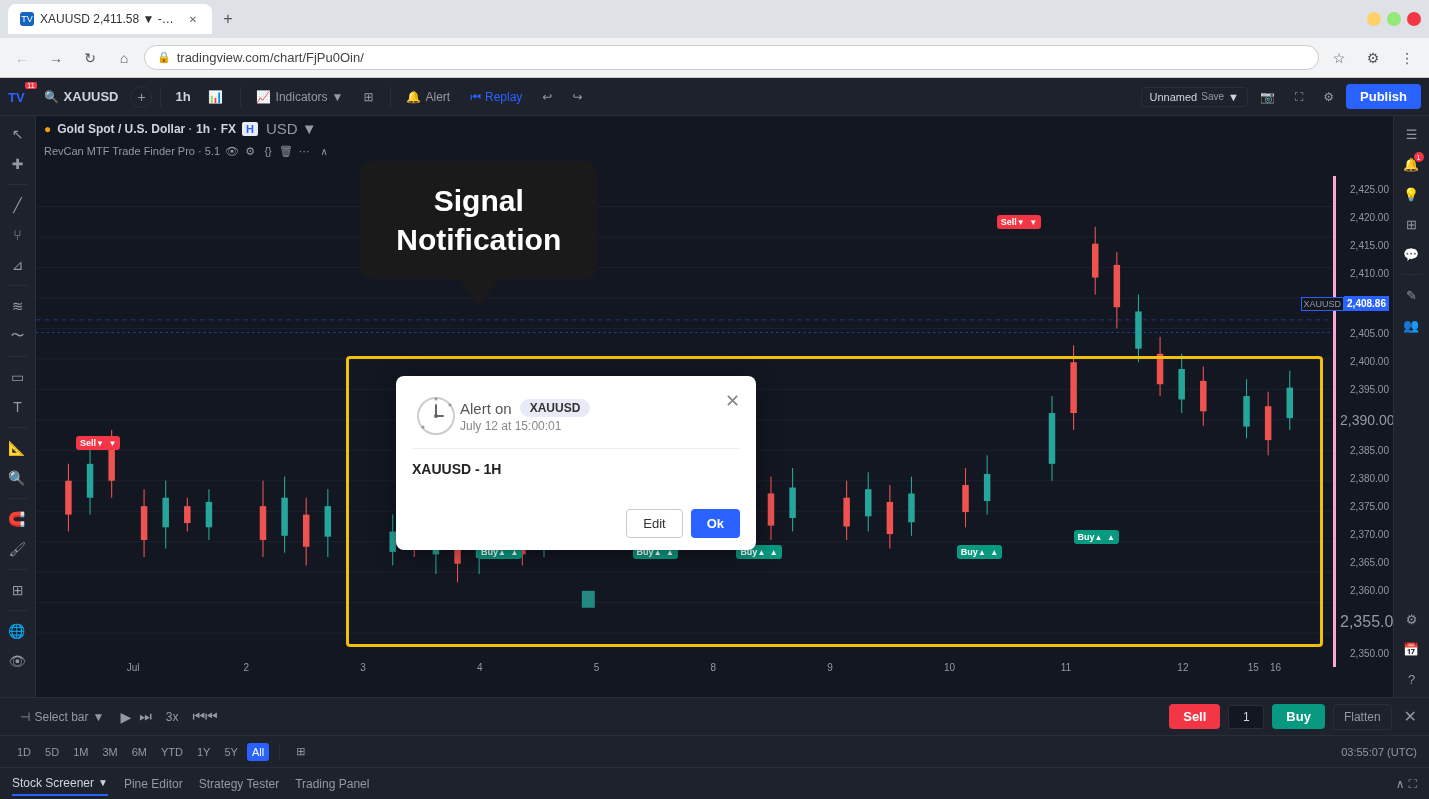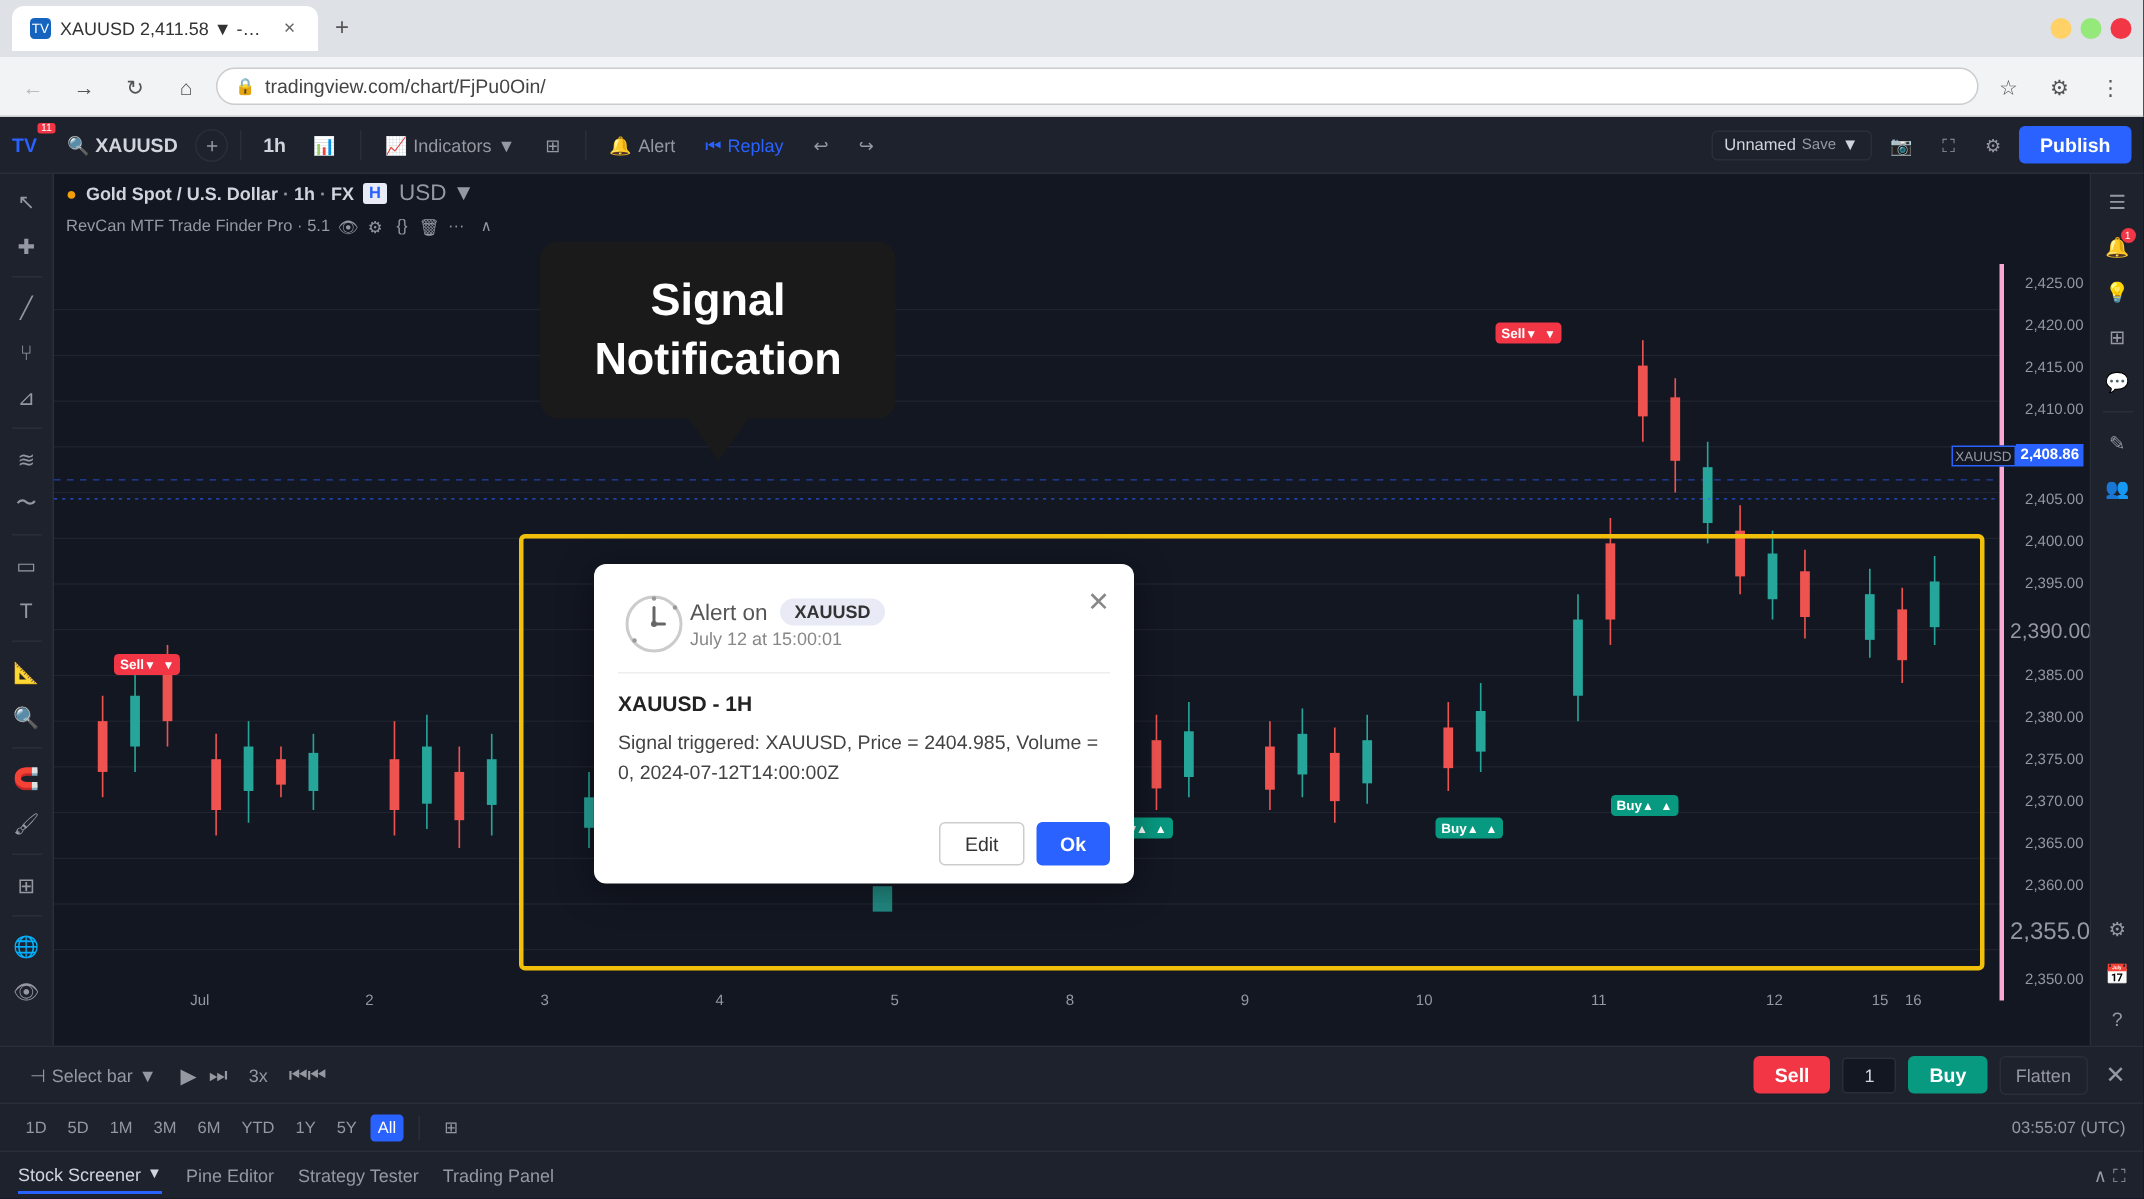--- a/index.html
+++ b/index.html
@@ -482,21 +482,20 @@
                   <div style="color:#888;font-size:12px;margin-top:2px;">July 12 at 15:00:01</div>
                 </div>
               </div>
               <div style="color:#888;font-size:18px;cursor:pointer;line-height:1;margin-left:8px;">✕</div>
             </div>
 
             <div style="height:1px;background:#eee;margin:0 16px;"></div>
 
             <div style="padding:12px 16px;">
               <div style="font-size:14px;font-weight:700;color:#222;margin-bottom:8px;">XAUUSD - 1H</div>
-              <div style="font-size:13px;color:#444;line-height:1.5;">Signal triggered: XAUUSD, Price = 2404.985, Volume = 0, 2024-07-12T14:00:00Z</div>
             </div>
 
             <div style="padding:12px 16px;display:flex;justify-content:flex-end;gap:8px;">
               <button style="background:white;border:1px solid #ccc;color:#333;font-size:13px;padding:6px 16px;border-radius:4px;cursor:pointer;">Edit</button>
               <button style="background:#2962ff;color:white;font-size:13px;padding:6px 16px;border-radius:4px;cursor:pointer;border:none;font-weight:600;">Ok</button>
             </div>
           </div>
         </div>
 
         <div style="position:absolute;bottom:5px;left:0;right:0;display:flex;pointer-events:none;">

